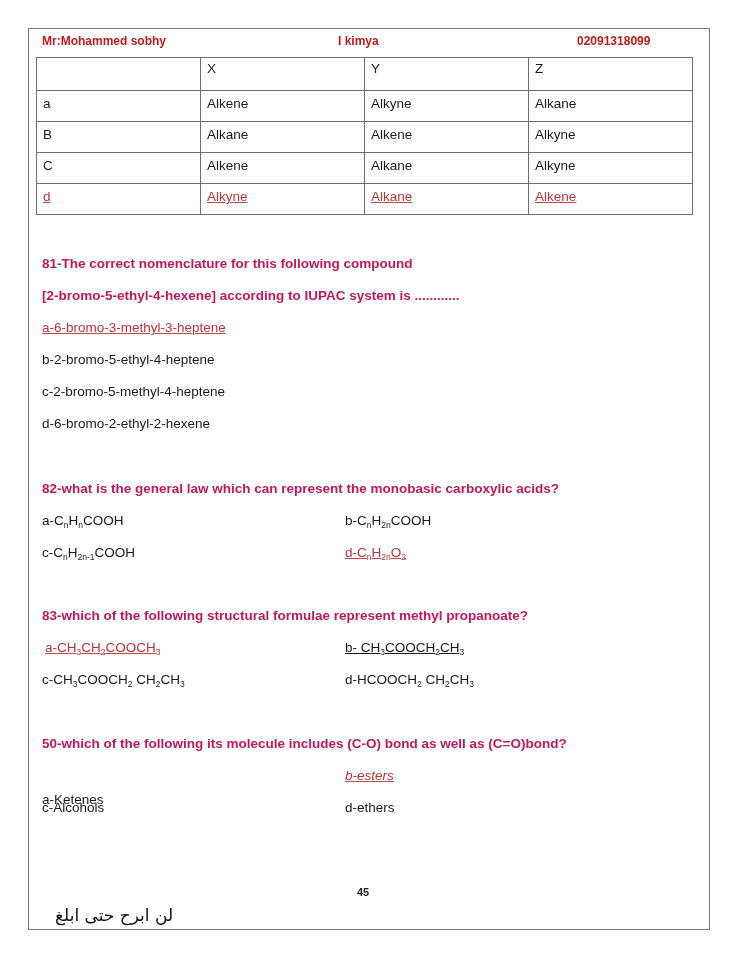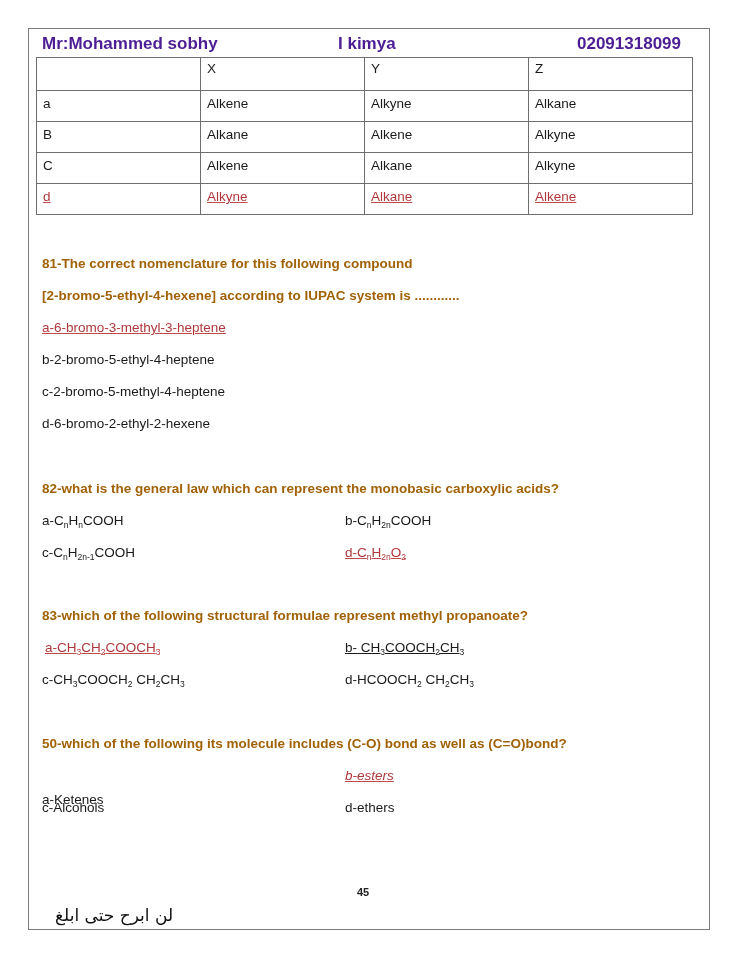--- a/index.html
+++ b/index.html
@@ -1,32 +1,32 @@
 <!DOCTYPE html>
 <html><head>
 <meta charset="utf-8">
 <style>
   html, body { margin:0; padding:0; background:#ffffff; }
   body { width:741px; height:960px; position:relative; overflow:hidden;
          font-family:"Liberation Sans", "DejaVu Sans", sans-serif; color:#1a1a1a; }
   .frame { position:absolute; left:28px; top:28px; width:682px; height:902px;
            border:1.5px solid #7a7a7a; box-sizing:border-box; }
-  .hdr { position:absolute; top:34px; font-weight:bold; font-size:17px; color:#4c1d95; }
+  .hdr { position:absolute; top:34px; font-weight:bold; font-size:12px; color:#b91c1c; }
   .hdr.left { left:42px; }
   .hdr.center { left:338px; }
   .hdr.right { left:577px; }
   table.grid { position:absolute; left:36px; top:57px; width:657px; border-collapse:collapse; }
   table.grid td { border:1.5px solid #6e6e6e; height:31px; padding:0 0 0 6px; font-size:13.5px;
                   vertical-align:top; line-height:18px; padding-top:4px; box-sizing:border-box; }
   table.grid tr.headrow td { height:33px; padding-top:2px; }
   table.grid td.c0 { width:164px; }
   table.grid td.c1 { width:164px; }
   table.grid td.c2 { width:164px; }
   .ans { color:#b0383c; text-decoration:underline; text-decoration-color:#c04848; }
-  .q { position:absolute; left:42px; font-size:13.5px; font-weight:bold; color:#a16207; }
+  .q { position:absolute; left:42px; font-size:13.5px; font-weight:bold; color:#be185d; }
   .opt { position:absolute; font-size:13.5px; color:#1a1a1a; }
   .opt.l { left:42px; }
   .opt.r { left:345px; }
   sub { font-size:8.5px; vertical-align:-3px; line-height:0; }
   .pageno { position:absolute; left:357px; top:886px; font-size:11px; font-weight:bold; color:#222; }
   .motto { position:absolute; left:40px; top:905px; font-size:17px; direction:rtl; color:#111;
            font-family:"DejaVu Sans", sans-serif;margin-left:15px; }
 </style>
 </head>
 <body>

